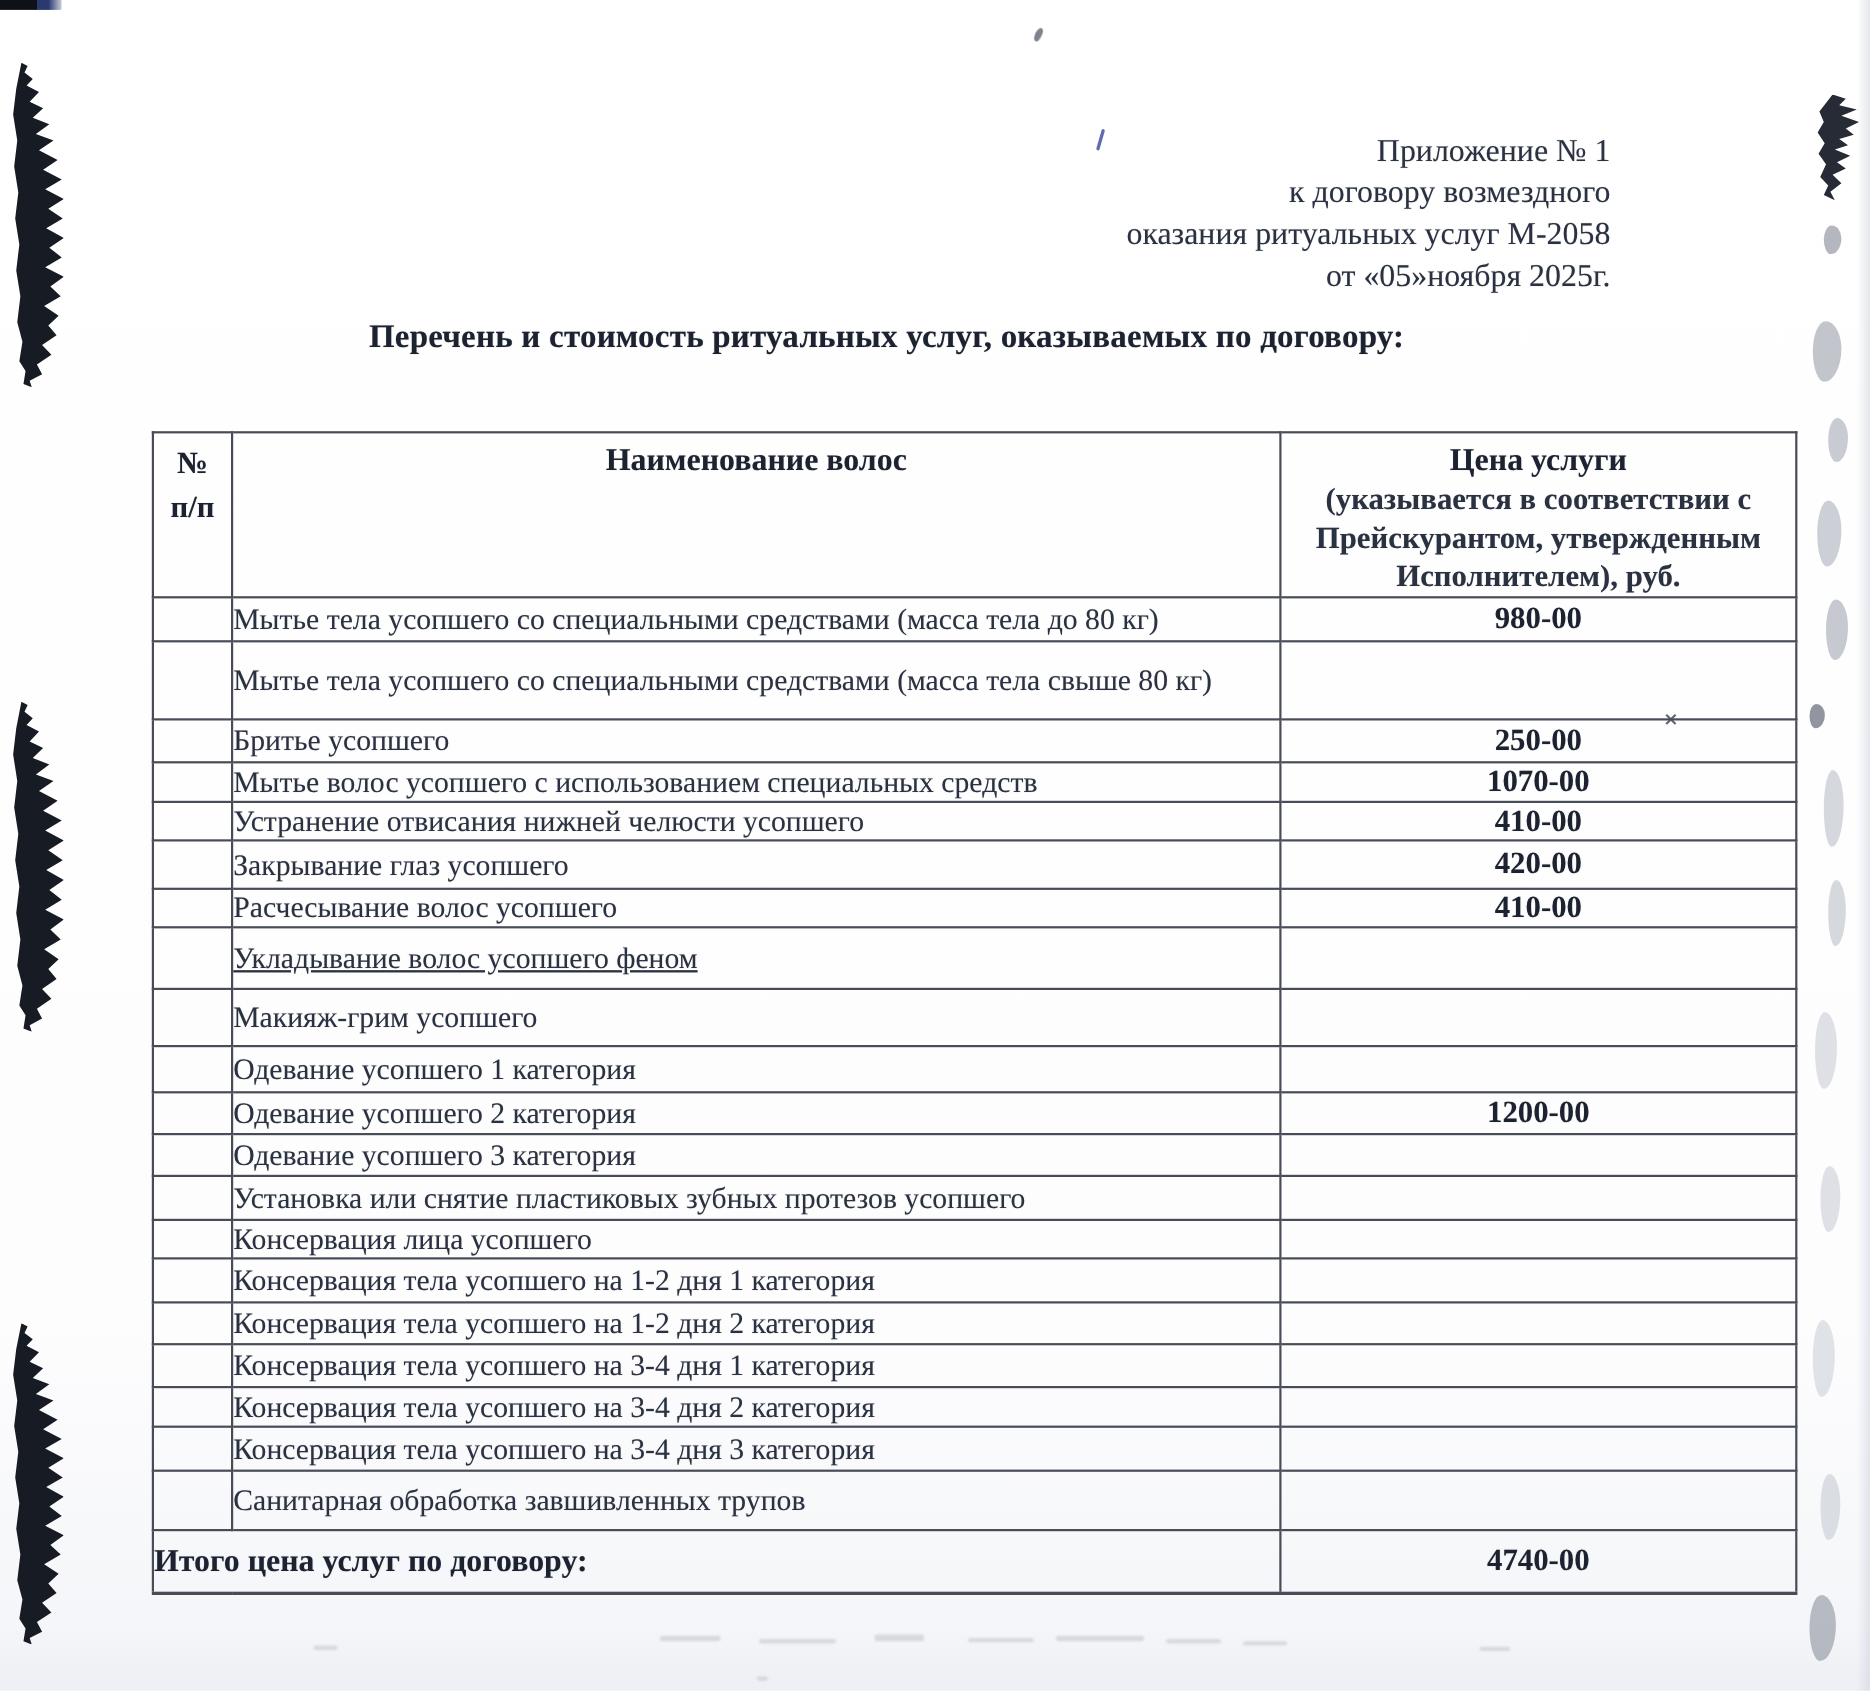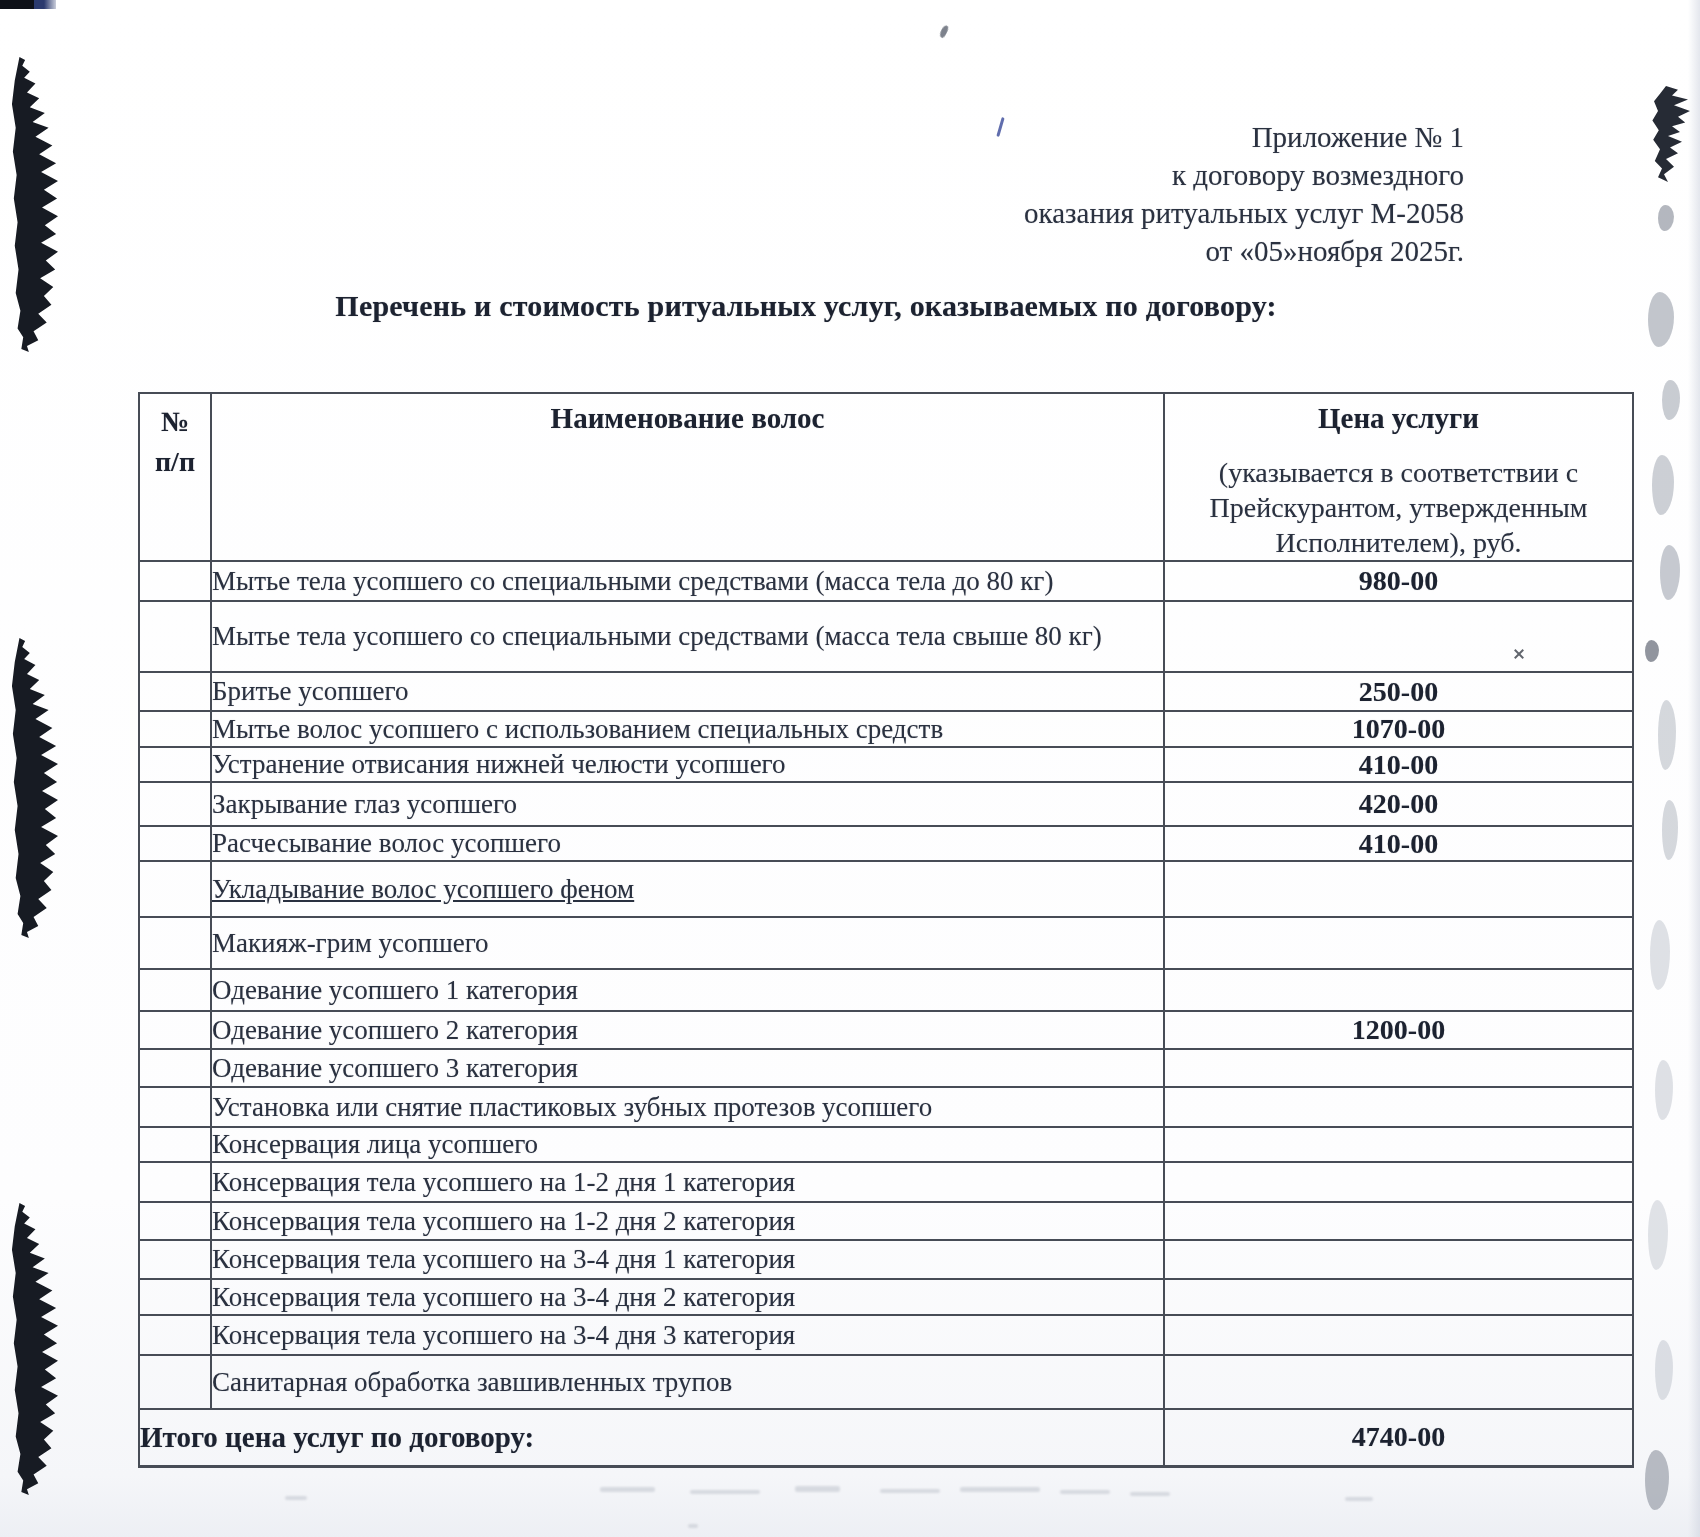--- a/index.html
+++ b/index.html
@@ -29,22 +29,22 @@
   table.services col.c-price{width:469px;}
   table.services th,table.services td{
     border:2px solid var(--line,#474c56);padding:0;vertical-align:middle;overflow:hidden;}
   table.services{border:2px solid var(--line,#474c56);border-bottom-width:3px;}
   thead tr{height:146px;}
   th{font-weight:bold;vertical-align:top !important;color:var(--ink-bold,#1c2230);}
   th .th-pad{padding-top:8px;}
   th.num-h{font-size:28px;line-height:40px;}
   th.name-h{font-size:29px;}
   th.price-h{font-size:29px;}
-  .price-sub{font-weight:normal;font-size:28px;line-height:35px;color:var(--ink,#2a3140);
-    padding:2px 20px 0 20px;margin-top:18px;}
+  .price-sub{font-weight:bold;font-size:28px;line-height:35px;color:var(--ink,#2a3140);
+    padding:2px 20px 0 20px;}
   td.name{text-align:left;padding-left:14px;padding-right:8px;}
   td.price,.total-price{font-weight:bold;text-align:center;font-size:28px;
     color:var(--ink-bold,#1c2230);}
   tfoot tr{height:57px;}
   td.total-label{font-weight:bold;text-align:left;padding-right:30px;font-size:29px;
     color:var(--ink-bold,#1c2230);}
   
   .corner-bar{position:absolute;top:0;left:0;width:56px;height:9px;
     background:linear-gradient(90deg,#0e1118 0 34px,#2b3a6e 34px 44px,rgba(43,58,110,.25) 100%);}
   .smudge{position:absolute;left:11px;width:47px;background:#171b23;filter:blur(.6px);

